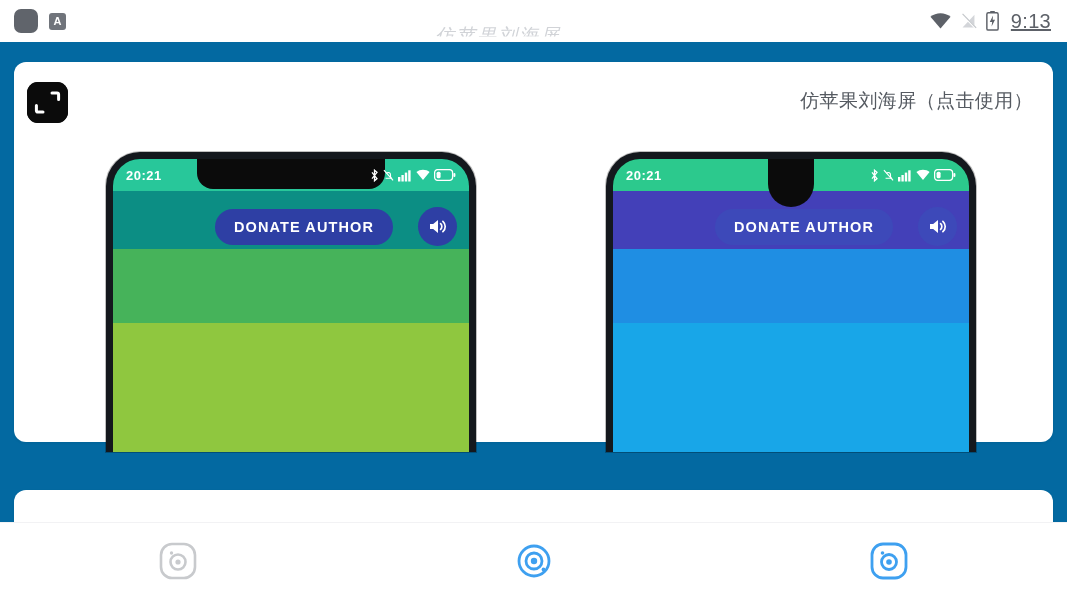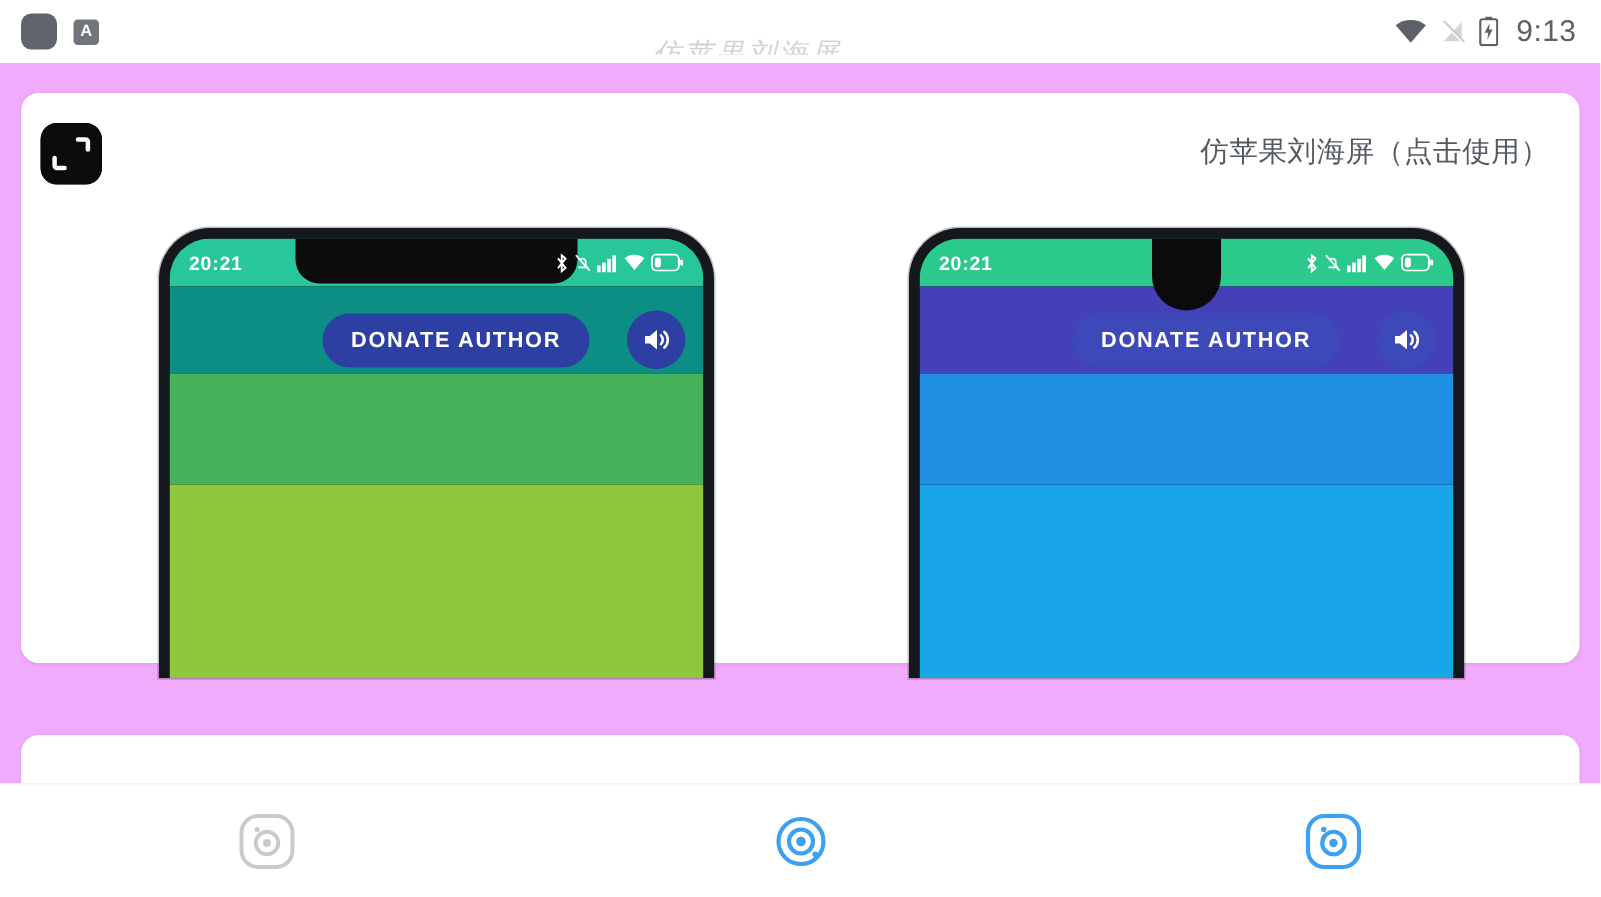--- a/index.html
+++ b/index.html
@@ -75,29 +75,30 @@
     padding-right: 16px;
   }
   .icon-wifi { width: 21px; height: 16px; display:block; }
   .icon-signal-off { width: 17px; height: 17px; display:block; }
   .icon-battery { width: 13px; height: 20px; display:block; }
   .sb-clock {
     font-size: 20px;
     color: #5d6168;
     margin-left: 3px;
     letter-spacing: .3px;
+    text-decoration: underline;
   }
 
   
   .content {
     position: absolute;
     left: 0; top: 42px;
     width: 1067px;
     height: 481px;
-    background: #f0abfc;
+    background: #0369a1;
     overflow: hidden;
   }
 
   
   .card {
     position: absolute;
     left: 14px;
     width: 1039px;
     background: #ffffff;
     border-radius: 12px;

